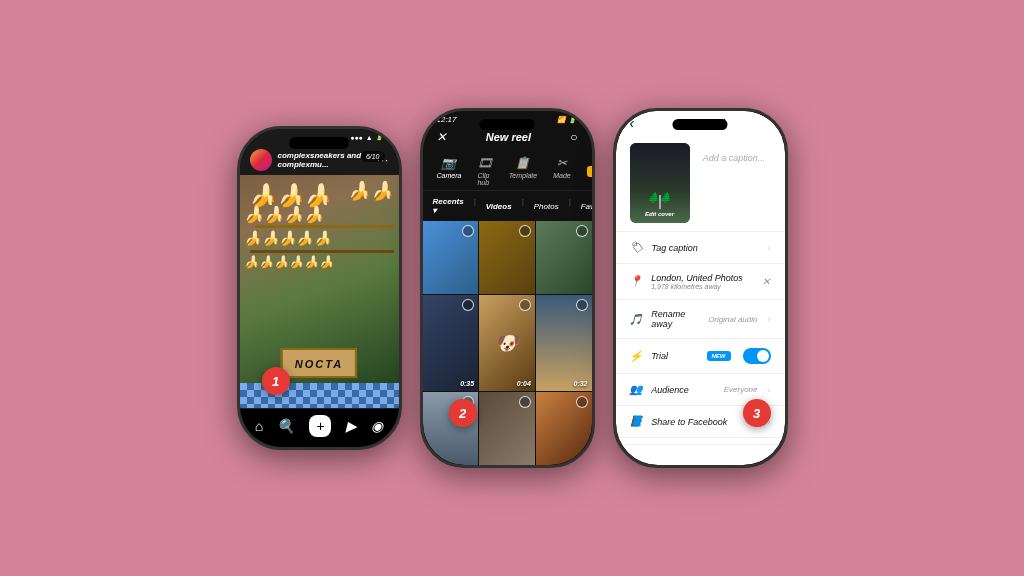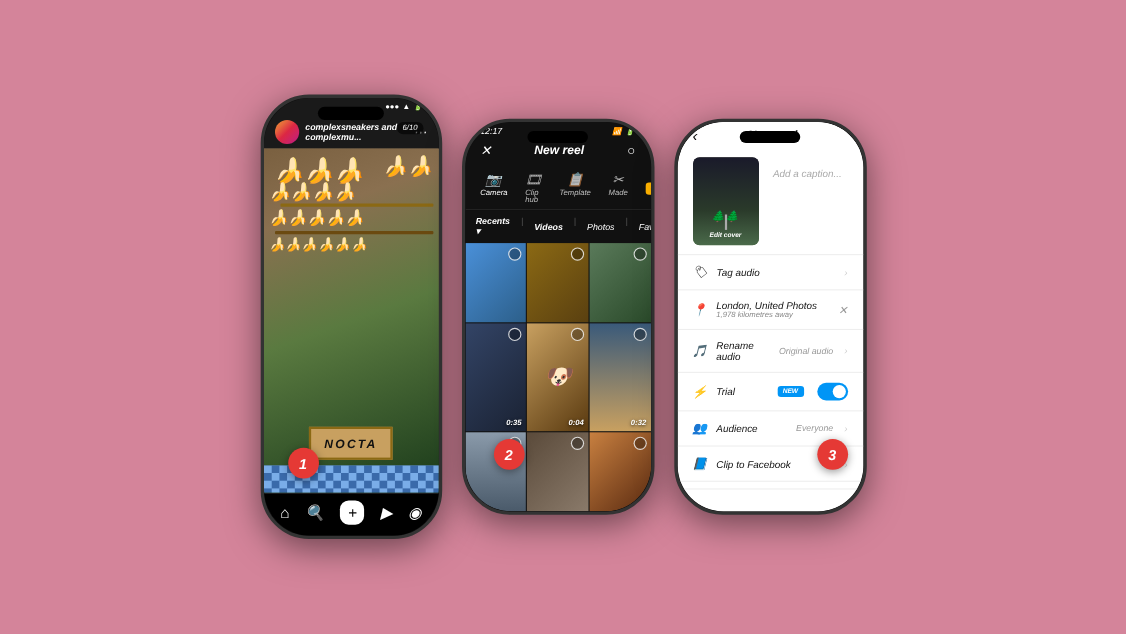--- a/index.html
+++ b/index.html
@@ -18,21 +18,21 @@
     
     .phone {
       background: #111;
       border-radius: 44px;
       border: 3px solid #333;
       position: relative;
       overflow: hidden;
       box-shadow: 0 8px 32px rgba(0,0,0,0.5);
       font-style: italic;
     }
-    .phone-1 { width: 165px; height: 404px; }
+    .phone-1 { width: 165px; height: 324px; }
     .phone-2 { width: 175px; height: 360px; }
     .phone-3 { width: 175px; height: 360px; }
 
     
     .dynamic-island {
       position: absolute;
       top: 8px;
       left: 50%;
       transform: translateX(-50%);
       background: #000;
@@ -524,38 +524,38 @@
         <span class="cover-edit-label">Edit cover</span>
       </div>
       <div style="flex:1;padding:4px;text-align:center;">
         <span class="caption-input" style="display:block;font-size:9px;color:#aaa;">Add a caption...</span>
       </div>
     </div>
     <div class="divider"></div>
 
     <div class="option-row">
       <span class="option-icon">🏷</span>
-      <span class="option-label">Tag audio</span>
+      <span class="option-label">Tag caption</span>
       <span class="option-arrow">›</span>
     </div>
     <div class="divider"></div>
 
     <div class="option-row">
       <span class="option-icon">📍</span>
       <div style="flex:1;">
         <div style="font-size:9px;color:#111;">London, United Photos</div>
         <div style="font-size:7px;color:#888;">1,978 kilometres away</div>
       </div>
       <span class="option-close">✕</span>
     </div>
     <div class="divider"></div>
 
     <div class="option-row">
       <span class="option-icon">🎵</span>
-      <span class="option-label">Rename audio</span>
+      <span class="option-label">Rename away</span>
       <span class="option-value">Original audio</span>
       <span class="option-arrow">›</span>
     </div>
     <div class="divider"></div>
 
     <div class="option-row">
       <span class="option-icon">⚡</span>
       <span class="option-label">Trial</span>
       <span class="new-badge">NEW</span>
       <div class="toggle">
@@ -567,21 +567,21 @@
     <div class="option-row">
       <span class="option-icon">👥</span>
       <span class="option-label">Audience</span>
       <span class="option-value">Everyone</span>
       <span class="option-arrow">›</span>
     </div>
     <div class="divider"></div>
 
     <div class="option-row">
       <span class="option-icon">📘</span>
-      <span class="option-label">Clip to Facebook</span>
+      <span class="option-label">Share to Facebook</span>
       <span class="option-value">On</span>
       <span class="option-arrow">›</span>
     </div>
     <div class="divider"></div>
 
     <div class="bottom-actions">
       
       
     </div>
   </div>

